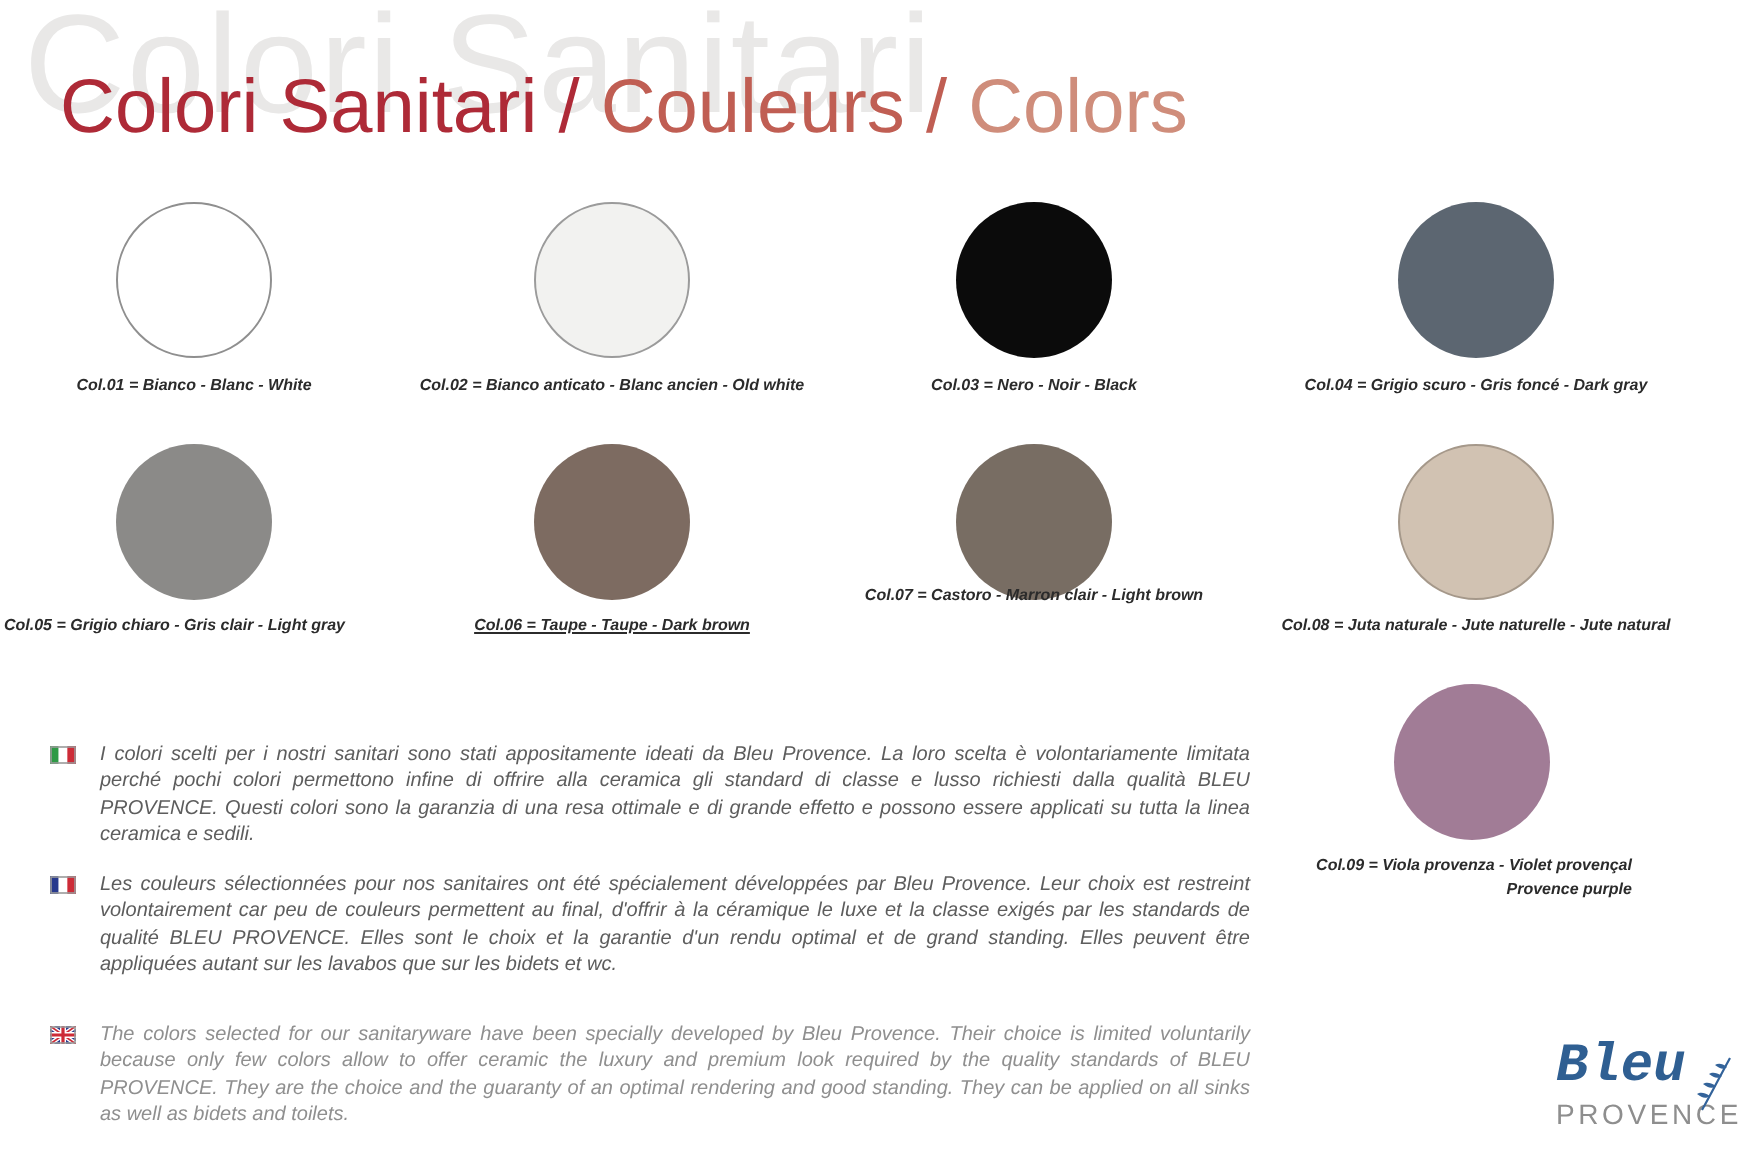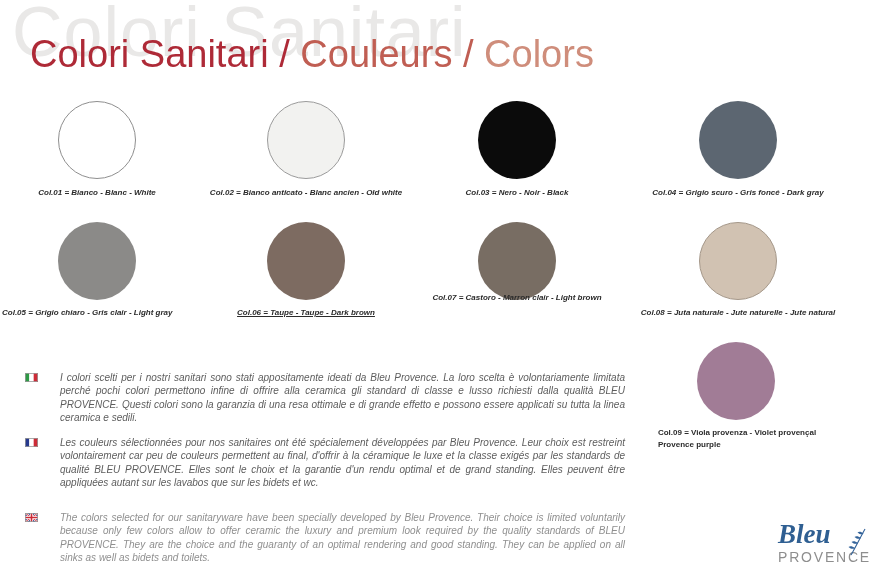--- a/index.html
+++ b/index.html
@@ -8,30 +8,30 @@
   
   .watermark{position:absolute;left:12px;top:-8px;font-size:70px;color:#e9e8e7;
              white-space:nowrap;letter-spacing:1px;z-index:0;}
   .title{position:absolute;left:30px;top:33px;font-size:38px;z-index:1;white-space:nowrap;letter-spacing:0;}
   
   .circle{position:absolute;width:78px;height:78px;border-radius:50%;
           box-sizing:border-box;border:1px solid transparent;z-index:1;}
   .swatch-label{position:absolute;font-size:8px;font-weight:bold;font-style:italic;
                 color:#2b2b2b;white-space:nowrap;z-index:1;}
   .centered{transform:translateX(-50%);}
-  .label-2line{position:absolute;text-align:left;transform:translateX(-50%);
-               font-size:8px;font-weight:bold;color:#2b2b2b;z-index:1;line-height:12px;}
+  .label-2line{position:absolute;text-align:right;transform:translateX(-50%);
+               font-size:8px;font-weight:bold;font-style:italic;color:#2b2b2b;z-index:1;line-height:12px;}
   
-  .para{position:absolute;left:25px;width:600px;display:flex;gap:22px;z-index:1;}
+  .para{position:absolute;left:25px;width:600px;display:flex;gap:12px;z-index:1;}
   .flag{flex:0 0 auto;margin-top:2px;line-height:0;}
   .para-text{width:578px;font-style:italic;font-size:10px;line-height:13.4px;
              text-align:justify;color:#5d5d5d;}
   
   .logo{position:absolute;left:778px;top:520px;width:92px;z-index:1;}
-  .logo-script{font-family:Liberation Serif, serif;font-style:italic;
+  .logo-script{font-family:Liberation Mono, monospace;font-style:italic;
                font-weight:bold;font-size:27px;color:#2f5f92;line-height:28px;}
   .logo-sub{font-size:14px;letter-spacing:1.8px;color:#8e8e8e;margin-top:1px;}
   .sprig{position:absolute;right:2px;top:6px;}
 </style>
 </head>
 <body>
 
 <div class="page">
 
   <div class="watermark">Colori Sanitari</div>

